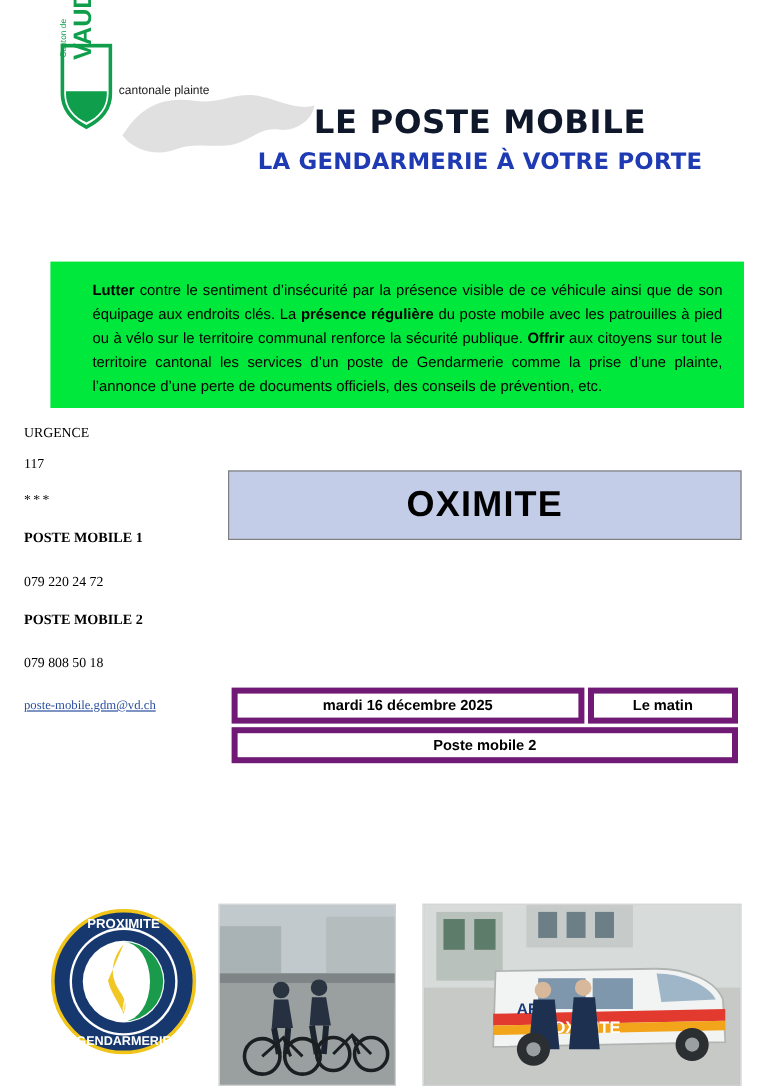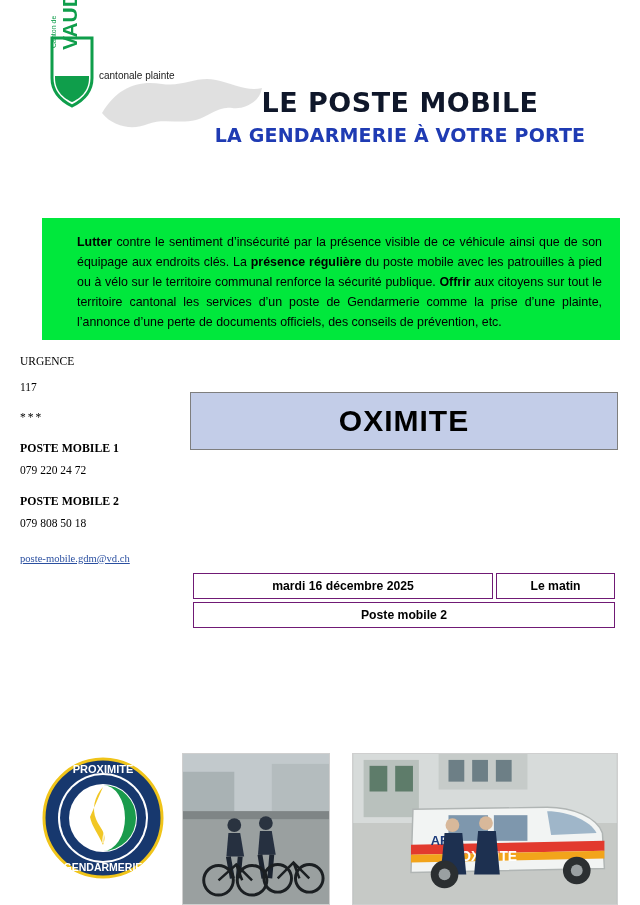--- a/index.html
+++ b/index.html
@@ -144,21 +144,21 @@
     margin-top: 18px;
     font-size: 11.5px;
     letter-spacing: 2px;
   }
   .info-pm-label {
     margin-top: 18px;
     font-size: 11.8px;
     font-weight: bold;
   }
   .info-pm-number {
-    margin-top: 8px;
+    margin-top: 23px;
     font-size: 11.5px;
   }
   .info-email {
     margin-top: 24px;
     font-size: 10.6px;
     color: #2a4fa0;
     text-decoration: underline;
   }
 
   
@@ -184,21 +184,21 @@
   
   .schedule {
     position: absolute;
     left: 190px;
     top: 570px;
     width: 428px;
     border-collapse: separate;
     border-spacing: 3px;
   }
   .schedule td {
-    border: 1px solid #701a75;
+    border: 5px solid #701a75;
     height: 26px;
     text-align: center;
     font-size: 12.2px;
     font-weight: bold;
     background: #ffffff;
     padding: 3px 4px;
   }
 
   
   .bottom {

